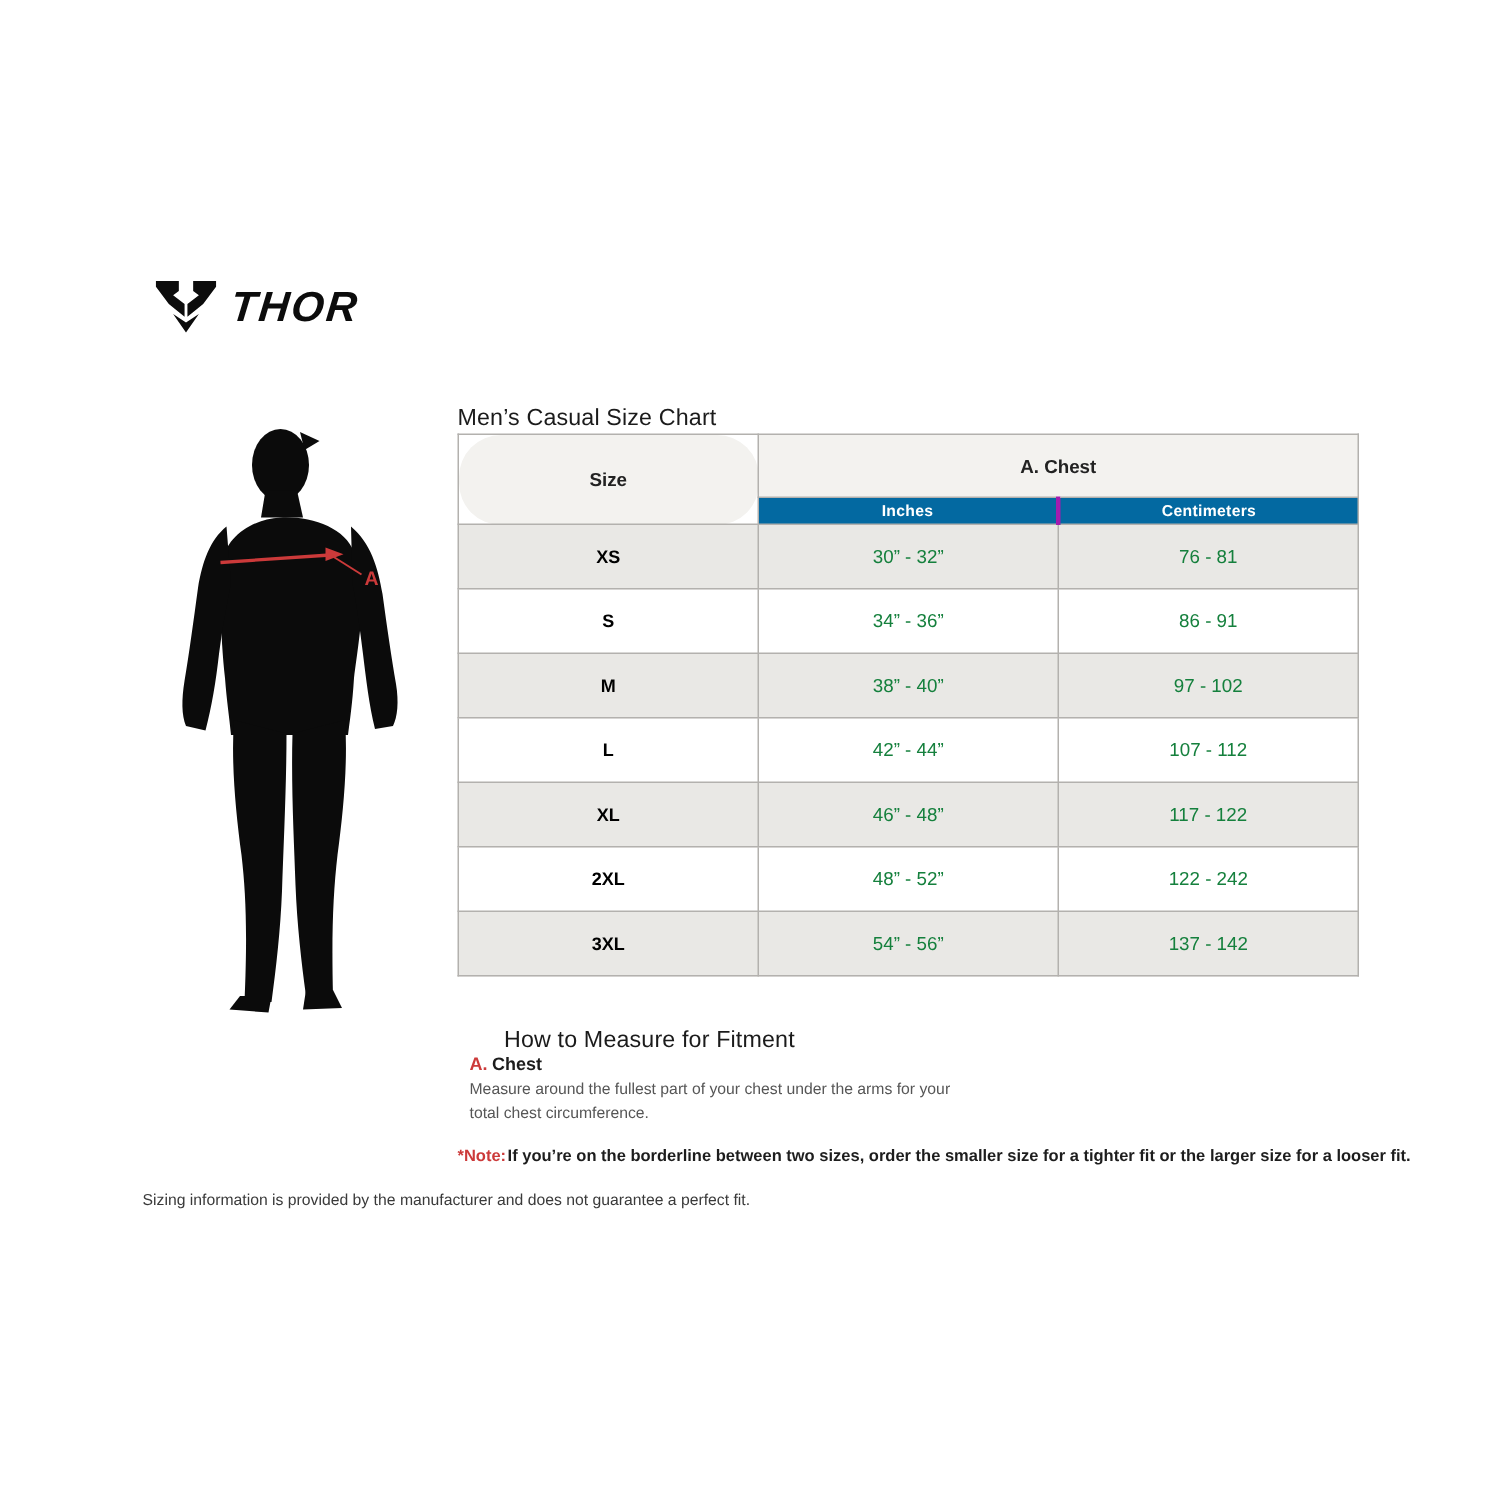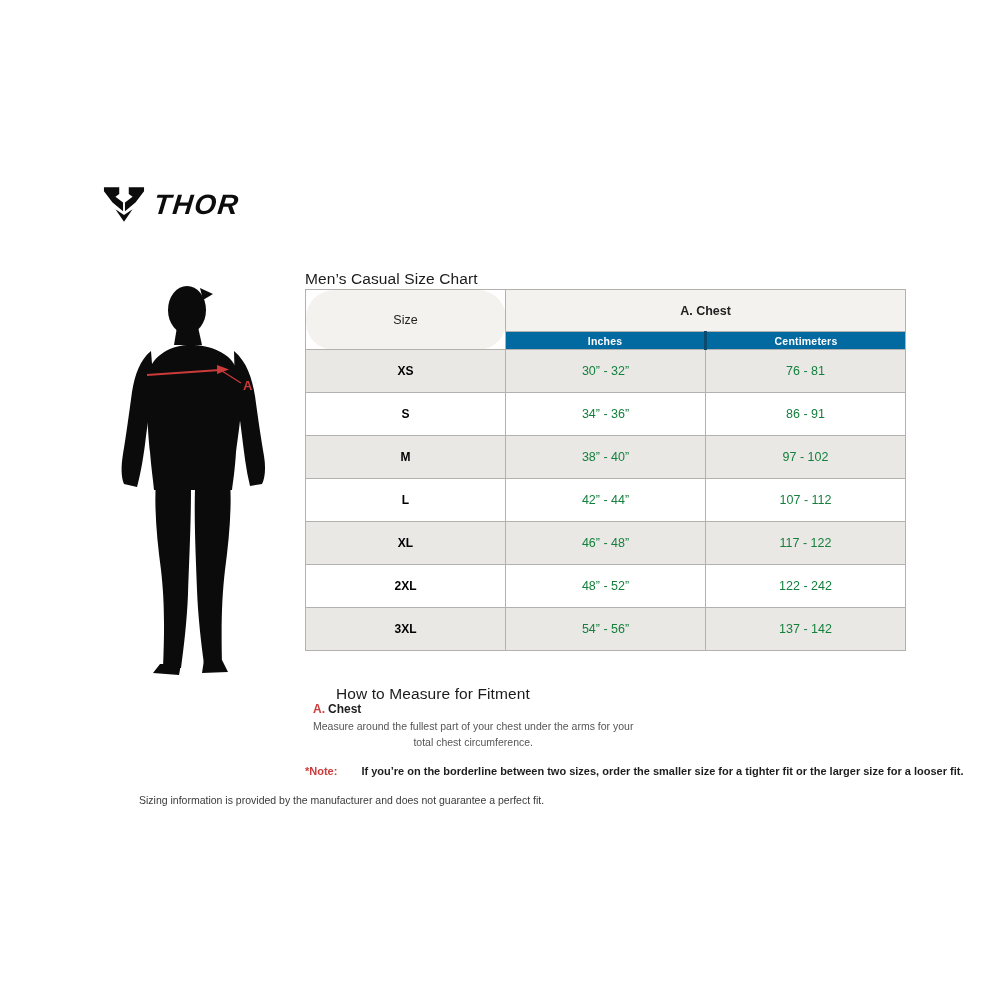--- a/index.html
+++ b/index.html
@@ -26,38 +26,38 @@
   #measure-title{top:672px;margin-left:31px;}
 
   table.size-table{
     position:absolute;left:305px;top:289px;width:601px;
     border-collapse:collapse;table-layout:fixed;
   }
   .size-table th,.size-table td{
     border:1px solid #b3b1ae;text-align:center;vertical-align:middle;padding:0;
   }
   .size-table col{width:200px;}
-  th.size-header{background:#f3f2ef;font-size:12.5px;font-weight:normal;color:#222;border-radius:28px;}
+  th.size-header{background:#f3f2ef;font-size:12.5px;font-weight:bold;color:#222;border-radius:28px;}
   th.group-header{background:#f3f2ef;font-size:12.5px;font-weight:bold;color:#222;height:41px;}
   th.bar-cell{background:#0369a1;color:#fff;font-size:10.5px;font-weight:bold;height:17px;letter-spacing:.2px;}
-  th.bar-cell + th.bar-cell{border-left:3px solid #0c4a6e;}
+  th.bar-cell + th.bar-cell{border-left:3px solid #a21caf;}
   .size-table tbody td{height:42px;font-size:12.5px;color:#15803d;}
   .size-table tbody td.size-col{font-weight:bold;font-size:12px;color:#000000;}
   .size-table tbody tr:nth-child(odd){background:#e9e8e5;}
   .size-table tbody tr:nth-child(even){background:#ffffff;}
 
   
   .measure-item{position:absolute;left:313px;top:702px;font-size:12px;font-weight:bold;color:#1d1d1d;}
   .measure-item .red{color:var(--accent,#cc3a3a);margin-right:3px;}
-  .measure-desc{position:absolute;left:313px;top:719px;font-size:10.5px;color:#565656;line-height:1.5;text-align:center;}
+  .measure-desc{position:absolute;left:313px;top:719px;font-size:10.5px;color:#565656;line-height:1.5;}
   .note{position:absolute;left:305px;top:765px;font-size:11px;font-weight:bold;color:#1d1d1d;}
-  .note .red{color:var(--accent,#cc3a3a);margin-right:24px;}
+  .note .red{color:var(--accent,#cc3a3a);margin-right:1px;}
 
   
-  .disclaimer{position:absolute;left:95px;top:792px;font-size:10.5px;color:#3a3a3a;line-height:1.55;margin-left:44px;}
+  .disclaimer{position:absolute;left:95px;top:792px;font-size:10.5px;color:#3a3a3a;line-height:1.55;}
 </style>
 </head>
 <body>
 
 <div class="page">
 
   <header class="brand">
     <svg width="42" height="37" viewBox="0 0 44 38" aria-hidden="true">
       <polygon points="1,1 17,1 17,8 13,11 21,17 21,26 10,17 1,5" fill="#0c0c0c"></polygon>
       <polygon points="43,1 27,1 27,8 31,11 23,17 23,26 34,17 43,5" fill="#0c0c0c"></polygon>

